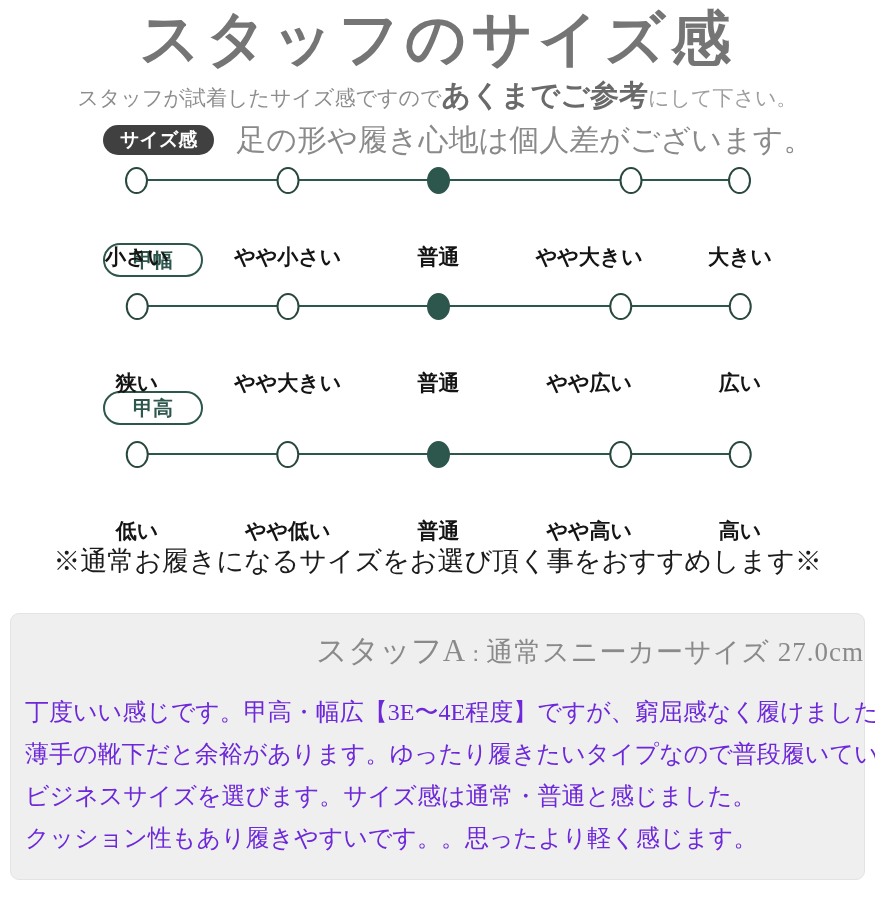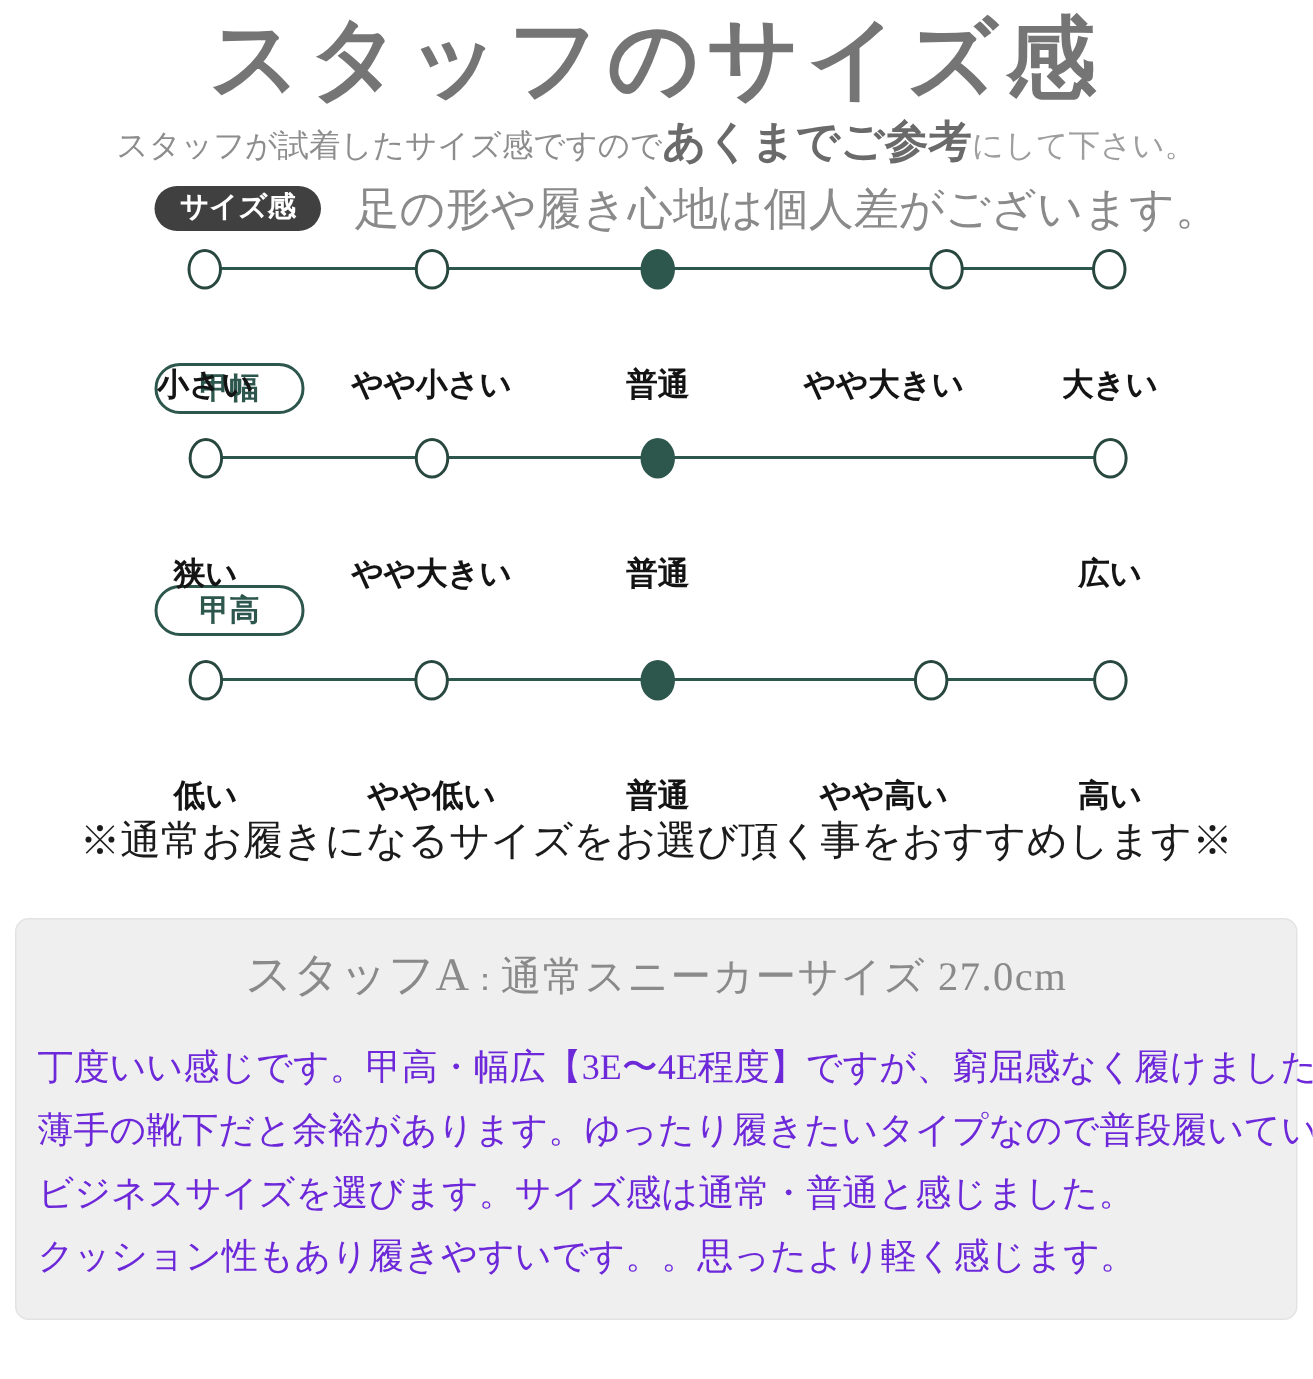--- a/index.html
+++ b/index.html
@@ -96,21 +96,21 @@
 
   
   .staff-box {
     margin: 34px 10px 0;
     background: #efefef;
     border: 1px solid #e3e3e3;
     border-radius: 9px;
     padding: 18px 0 20px;
   }
   .staff-header {
-    text-align: center;
+    text-align: right;
     font-family: "Liberation Serif", "DejaVu Serif", serif;
     color: #8a8a8a;
     line-height: 38px;
     white-space: nowrap;
   }
   .staff-name { font-size: 31px; }
   .staff-sep { font-size: 21px; }
   .staff-detail { font-size: 27px; letter-spacing: 1px; }
   .size-line {
     margin-top: 8px;
@@ -176,20 +176,24 @@
       <div class="dot"></div>
       <div class="stop-label">狭い</div>
     </div>
   <div class="stop p25">
       <div class="dot"></div>
       <div class="stop-label">やや大きい</div>
     </div>
   <div class="stop p50 selected">
       <div class="dot"></div>
       <div class="stop-label">普通</div>
+    </div>
+  <div class="stop p75">
+      <div class="dot"></div>
+      <div class="stop-label">やや広い</div>
     </div>
   <div class="stop p100">
       <div class="dot"></div>
       <div class="stop-label">広い</div>
     </div>
 </div>
 
 <div id="badge-2"><span class="badge outline">甲高</span></div>
 <div class="scale" id="scale-2">
   <div class="track"></div>

